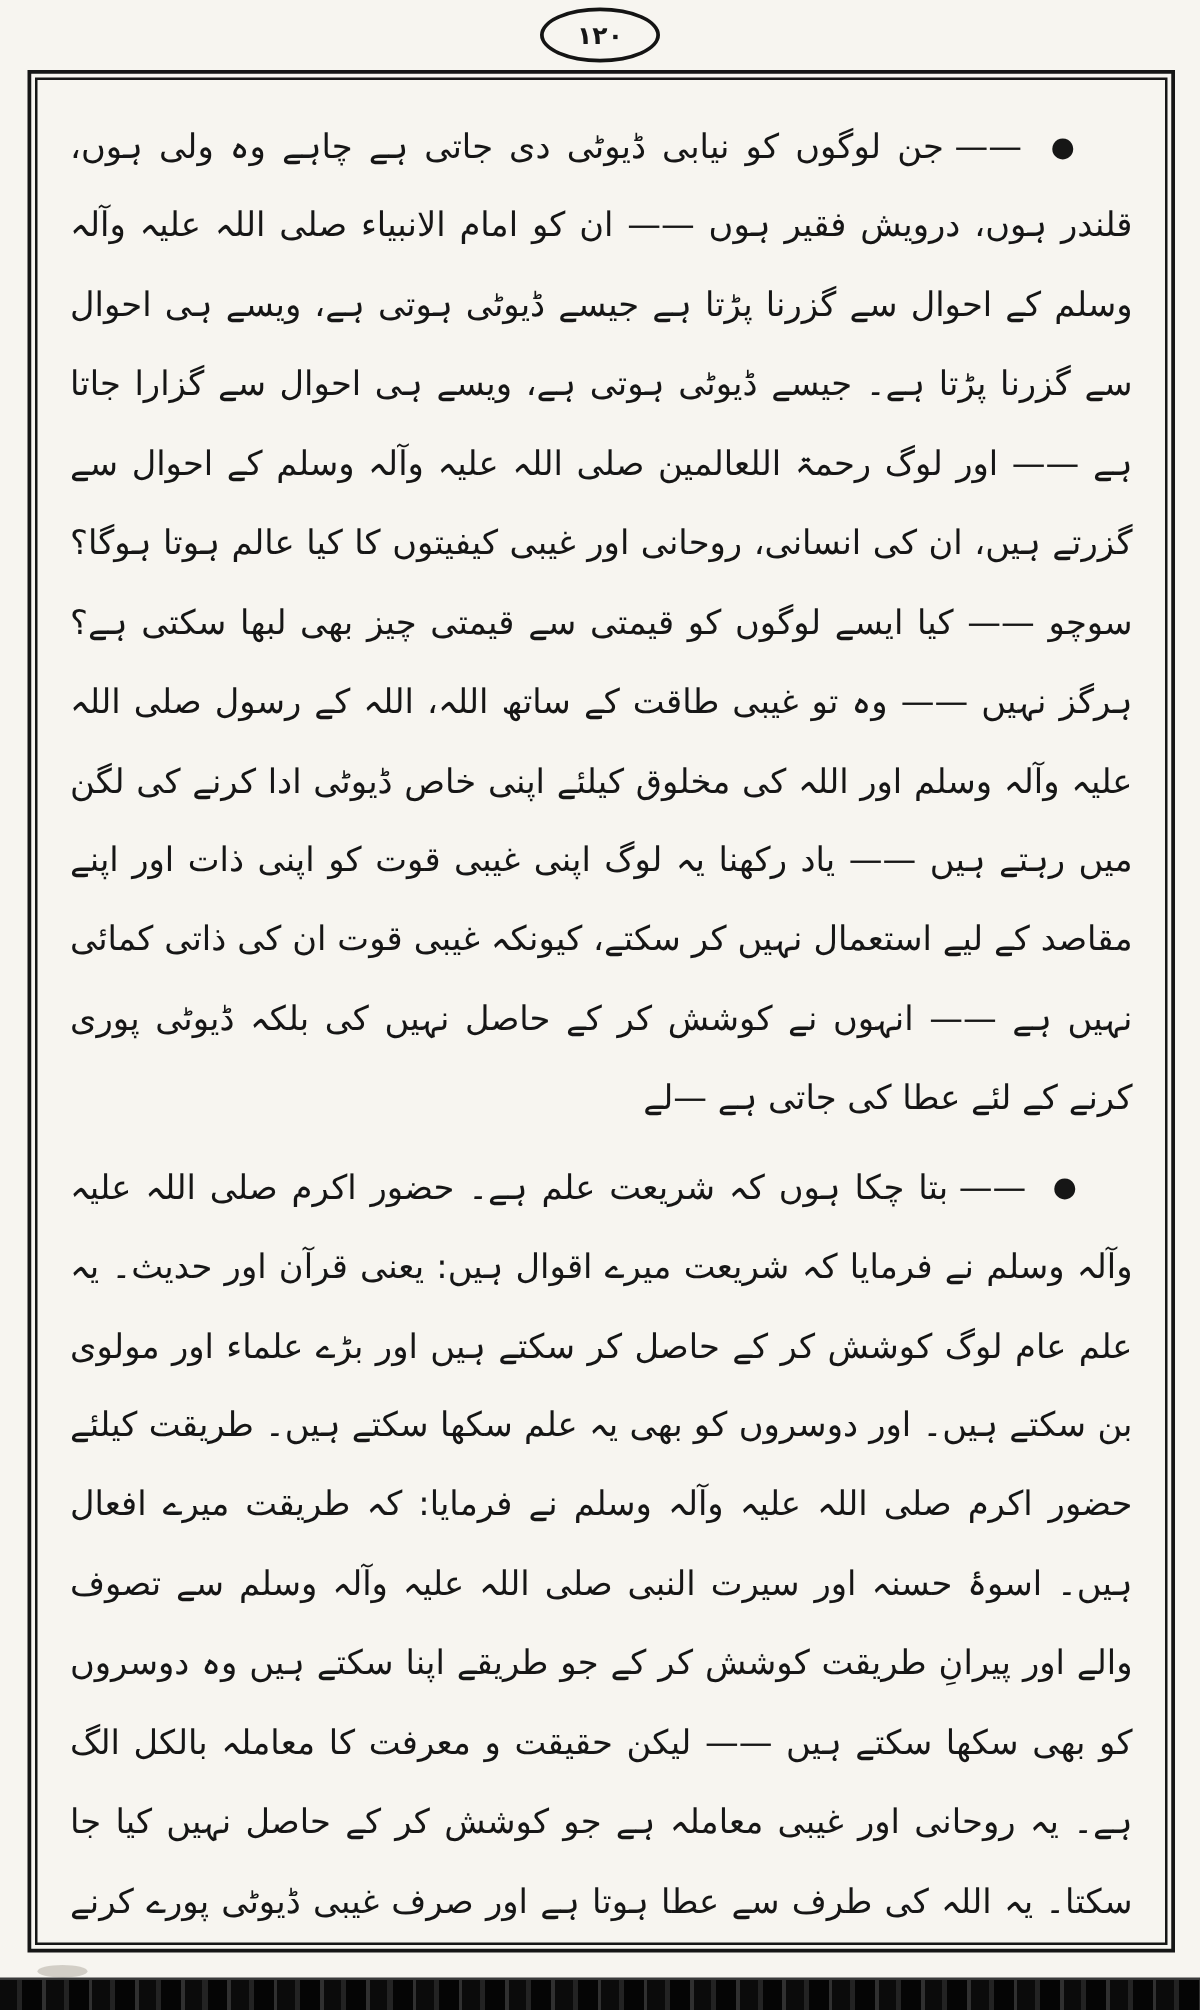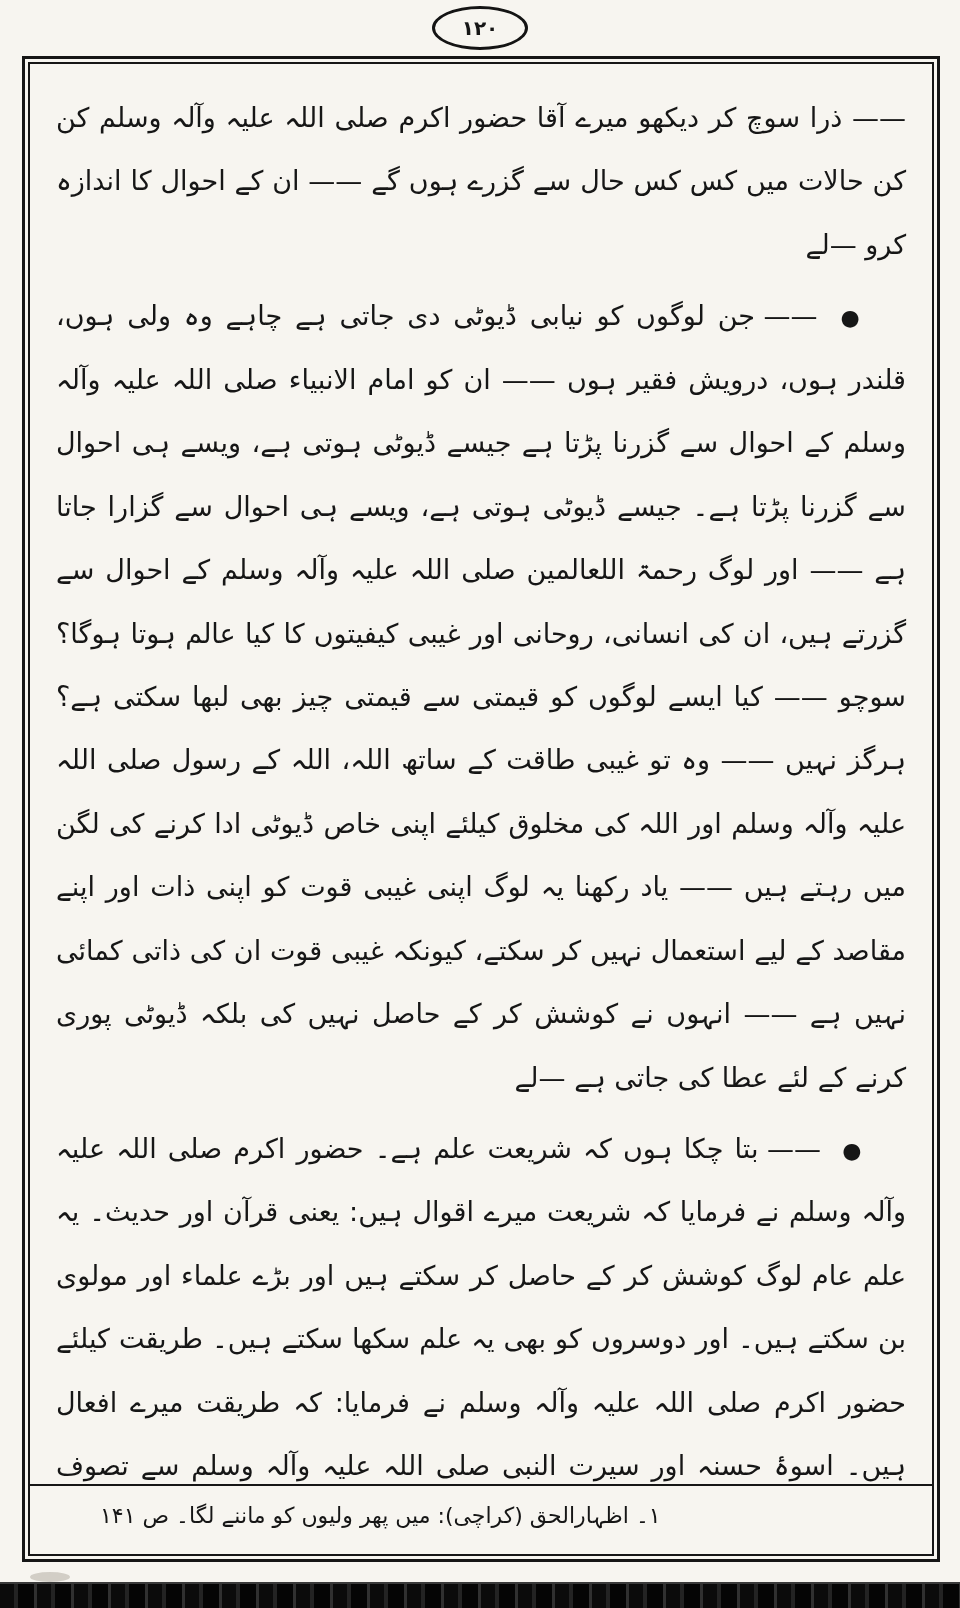--- a/index.html
+++ b/index.html
@@ -119,39 +119,33 @@
 
   <div class="page-number-badge">
     <span>۱۲۰</span>
   </div>
 
   <div class="frame-outer">
     <div class="frame-inner">
 
       <div class="text-body">
 
-        <p>
-          <span>—— ذرا سوچ کر دیکھو میرے آقا حضور اکرم صلی اللہ علیہ وآلہ وسلم کن کن حالات میں کس کس حال سے گزرے ہوں گے —— ان کے احوال کا اندازہ کرو —لے</span>
-        </p>
 
         <p class="para-indent">
           <span class="bullet">●</span>
           <span>—— جن لوگوں کو نیابی ڈیوٹی دی جاتی ہے چاہے وہ ولی ہوں، قلندر ہوں، درویش فقیر ہوں —— ان کو امام الانبیاء صلی اللہ علیہ وآلہ وسلم کے احوال سے گزرنا پڑتا ہے جیسے ڈیوٹی ہوتی ہے، ویسے ہی احوال سے گزرنا پڑتا ہے۔ جیسے ڈیوٹی ہوتی ہے، ویسے ہی احوال سے گزارا جاتا ہے —— اور لوگ رحمۃ اللعالمین صلی اللہ علیہ وآلہ وسلم کے احوال سے گزرتے ہیں، ان کی انسانی، روحانی اور غیبی کیفیتوں کا کیا عالم ہوتا ہوگا؟ سوچو —— کیا ایسے لوگوں کو قیمتی سے قیمتی چیز بھی لبھا سکتی ہے؟ ہرگز نہیں —— وہ تو غیبی طاقت کے ساتھ اللہ، اللہ کے رسول صلی اللہ علیہ وآلہ وسلم اور اللہ کی مخلوق کیلئے اپنی خاص ڈیوٹی ادا کرنے کی لگن میں رہتے ہیں —— یاد رکھنا یہ لوگ اپنی غیبی قوت کو اپنی ذات اور اپنے مقاصد کے لیے استعمال نہیں کر سکتے، کیونکہ غیبی قوت ان کی ذاتی کمائی نہیں ہے —— انہوں نے کوشش کر کے حاصل نہیں کی بلکہ ڈیوٹی پوری کرنے کے لئے عطا کی جاتی ہے —لے</span>
         </p>
 
         <p class="para-indent">
           <span class="bullet">●</span>
           <span>—— بتا چکا ہوں کہ شریعت علم ہے۔ حضور اکرم صلی اللہ علیہ وآلہ وسلم نے فرمایا کہ شریعت میرے اقوال ہیں: یعنی قرآن اور حدیث۔ یہ علم عام لوگ کوشش کر کے حاصل کر سکتے ہیں اور بڑے علماء اور مولوی بن سکتے ہیں۔ اور دوسروں کو بھی یہ علم سکھا سکتے ہیں۔ طریقت کیلئے حضور اکرم صلی اللہ علیہ وآلہ وسلم نے فرمایا: کہ طریقت میرے افعال ہیں۔ اسوۂ حسنہ اور سیرت النبی صلی اللہ علیہ وآلہ وسلم سے تصوف والے اور پیرانِ طریقت کوشش کر کے جو طریقے اپنا سکتے ہیں وہ دوسروں کو بھی سکھا سکتے ہیں —— لیکن حقیقت و معرفت کا معاملہ بالکل الگ ہے۔ یہ روحانی اور غیبی معاملہ ہے جو کوشش کر کے حاصل نہیں کیا جا سکتا۔ یہ اللہ کی طرف سے عطا ہوتا ہے اور صرف غیبی ڈیوٹی پورے کرنے کیلئے عطا ہوتا ہے —— عالم کا معاملہ صرف ان</span>
         </p>
 
       </div>
 
-      <div class="footnote">
-        <span>۱۔ اظہارالحق (کراچی): میں پھر ولیوں کو ماننے لگا۔ ص ۱۴۱</span>
-      </div>
 
     </div>
   </div>
 
   <div class="scan-smudge"></div>
   <div class="scan-band"></div>
 
 </div>
 
 </body></html>

